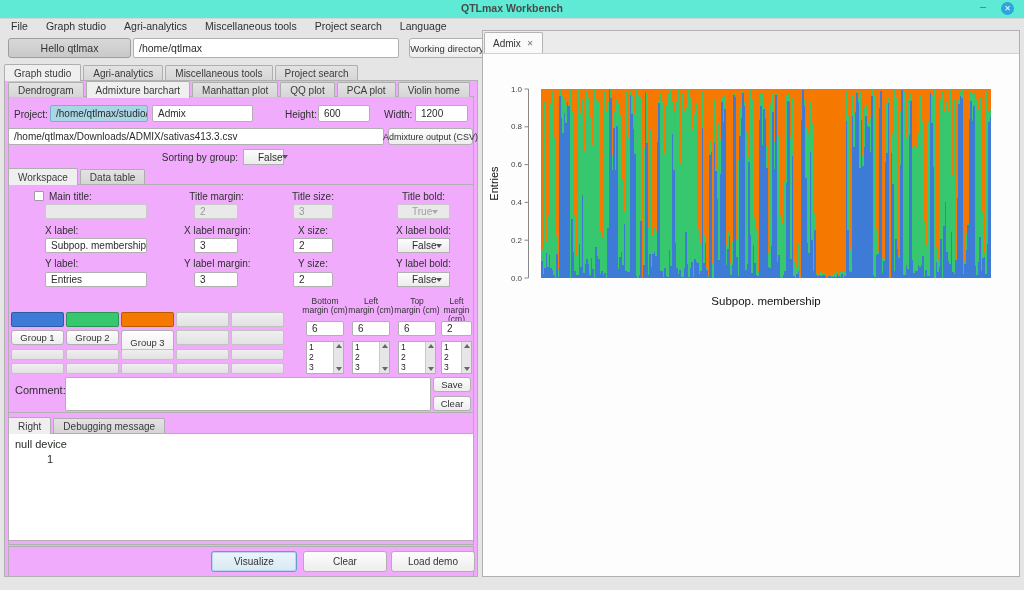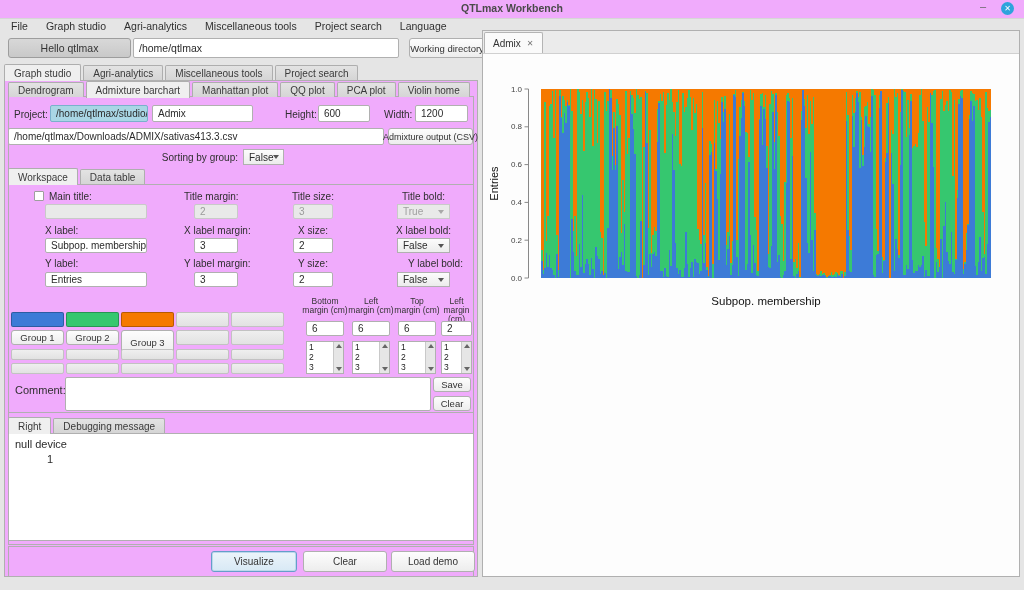--- a/index.html
+++ b/index.html
@@ -1,20 +1,20 @@
 <!DOCTYPE html>
 <html><head>
 <meta charset="utf-8">
 <style>
   html,body{margin:0;padding:0;width:1024px;height:590px;overflow:hidden;
     background:#e5e5e5;font-family:"Liberation Sans",sans-serif;color:#2b2b2b;
     -webkit-font-smoothing:antialiased}
   .abs{position:absolute}
   
-  .titlebar{position:absolute;left:0;top:0;width:1024px;height:18px;background:#f0abfc;
+  .titlebar{position:absolute;left:0;top:0;width:1024px;height:18px;background:#5eead4;
     border-bottom:1px solid #d6d6d6}
   .win-title{position:absolute;left:0;right:0;top:2px;text-align:center;font-size:10.5px;
     font-weight:bold;color:#4a4a4a}
   .win-min{position:absolute;right:34px;top:0px;width:14px;height:16px;text-align:center;
     font-size:11px;color:#666}
   .win-close{position:absolute;right:10px;top:2px;width:13px;height:13px;border-radius:50%;
     background:#2ea3dc;color:#fff;font-size:8px;line-height:13px;text-align:center}
   .menubar{position:absolute;left:2px;top:18px;height:16px;display:flex;align-items:center}
   .menu-item{padding:0 9px;font-size:10.5px;color:#303030}
   
@@ -33,21 +33,21 @@
   .tabstrip{position:absolute;display:flex;align-items:flex-end;z-index:4}
   .tab{height:15px;padding:0 9px;display:flex;align-items:center;font-size:10px;color:#3a3a3a;
     background:linear-gradient(#e3e3e3,#d5d5d5);border:1px solid #aeaeae;border-bottom:none;
     border-radius:2px 2px 0 0;margin-right:2px;box-sizing:border-box}
   .tab.active{height:17px;background:#efefef;margin-bottom:-1px;z-index:5}
   
   .panel{position:absolute;background:#f0abfc;border:1px solid #b0b0b0;box-sizing:border-box}
   
   .dd{background:linear-gradient(#fcfcfc,#ececec);border:1px solid #b0b0b0;border-radius:0;
     box-sizing:border-box;display:flex;align-items:center;justify-content:space-between;
-    font-size:10px;padding:0 5px}
+    font-size:10px;padding:0 14px}
   .dd .caret{width:0;height:0;border-left:3px solid transparent;border-right:3px solid transparent;
     border-top:4px solid #555}
   .dd.disabled{background:#e9e9e9;border-color:#c9c9c9;color:#a0a0a0}
   .dd.disabled .caret{border-top-color:#a8a8a8}
   .cb{width:10px;height:10px;background:#fff;border:1px solid #9e9e9e;border-radius:1px;box-sizing:border-box}
   
   .g-cell{position:absolute;width:53px;box-sizing:border-box}
   .swatch{height:15px;border-radius:2px;border:1px solid #9e9e9e}
   .swatch.blank,.slot{background:linear-gradient(#efefef,#e2e2e2);border:1px solid #c2c2c2;border-radius:2px}
   .gbtn{height:15px;font-size:9.5px}
@@ -133,21 +133,21 @@
 
 <div class="tabstrip" style="left:8px;top:167px;height:17px">
     <div class="tab active">Workspace</div>
     <div class="tab">Data table</div>
   </div>
 <div class="panel" style="left:8px;top:184px;width:466px;height:229px">
 
   <div class="cb abs" style="left:25px;top:6px"></div>
   <div class="lbl abs" style="left:40px;top:6px">Main title:</div>
   <div class="input disabled abs" style="left:36px;top:19px;width:102px;height:15px"></div>
-  <div class="lbl abs" style="left:175px;top:6px;width:65px;">Title margin:</div>
+  <div class="lbl abs" style="left:175px;top:6px;width:65px;text-align:center">Title margin:</div>
   <div class="input disabled abs" style="left:185px;top:19px;width:44px;height:15px">2</div>
   <div class="lbl abs" style="left:274px;top:6px;width:60px;text-align:center">Title size:</div>
   <div class="input disabled abs" style="left:284px;top:19px;width:40px;height:15px">3</div>
   <div class="lbl abs" style="left:378px;top:6px;width:73px;text-align:center">Title bold:</div>
   <div class="dd disabled abs" style="left:388px;top:19px;width:53px;height:15px">
     <span>True</span>
     <span class="caret"></span>
   </div>
 
   <div class="lbl abs" style="left:36px;top:40px">X label:</div>
@@ -161,21 +161,21 @@
     <span>False</span>
     <span class="caret"></span>
   </div>
 
   <div class="lbl abs" style="left:36px;top:73px">Y label:</div>
   <div class="input abs" style="left:36px;top:87px;width:102px;height:15px">Entries</div>
   <div class="lbl abs" style="left:175px;top:73px;width:65px;text-align:center">Y label margin:</div>
   <div class="input abs" style="left:185px;top:87px;width:44px;height:15px">3</div>
   <div class="lbl abs" style="left:274px;top:73px;width:60px;text-align:center">Y size:</div>
   <div class="input abs" style="left:284px;top:87px;width:40px;height:15px">2</div>
-  <div class="lbl abs" style="left:390px;top:73px;width:73px;text-align:center">Y label bold:</div>
+  <div class="lbl abs" style="left:378px;top:73px;width:73px;text-align:center">Y label bold:</div>
   <div class="dd abs" style="left:388px;top:87px;width:53px;height:15px">
     <span>False</span>
     <span class="caret"></span>
   </div>
 
   <div>
       <div class="g-cell swatch" style="left: 2px; top: 127px; background: rgb(61, 123, 215); border-color: rgba(0, 0, 0, 0.25);"></div>
       <div class="g-cell btn gbtn" style="left: 2px; top: 145px; height: 15px;">Group 1</div>
       <div class="g-cell slot" style="left: 2px; top: 164px; height: 11px;"></div>
       <div class="g-cell slot" style="left: 2px; top: 178px; height: 11px;"></div>

